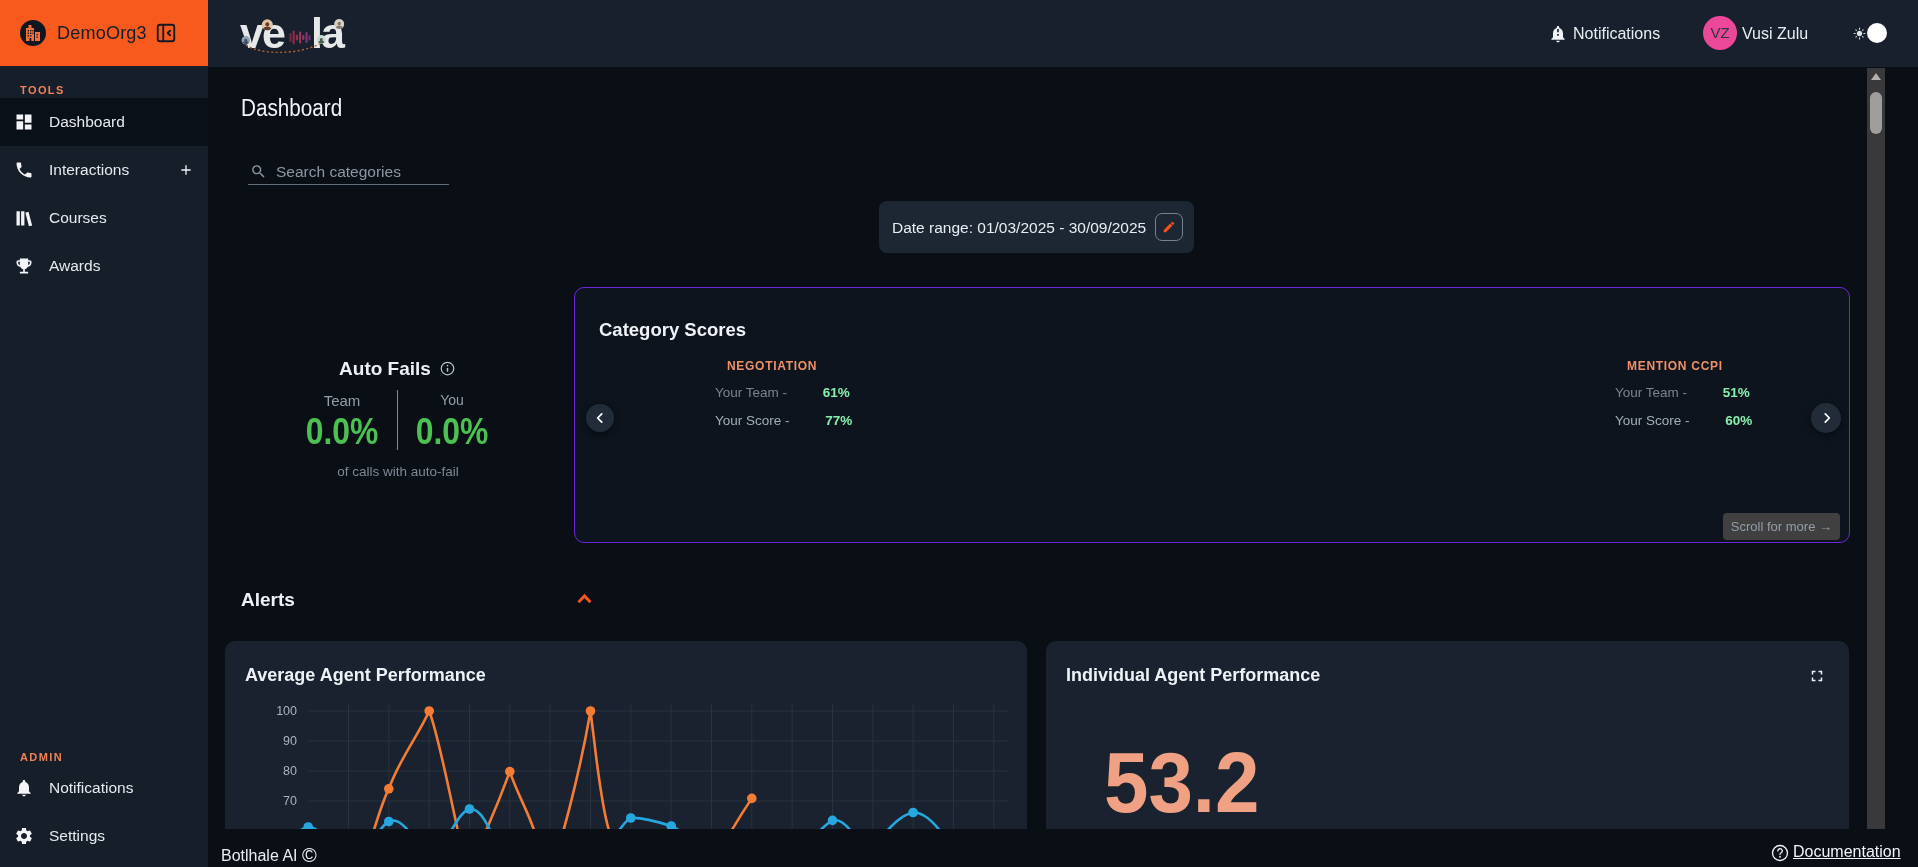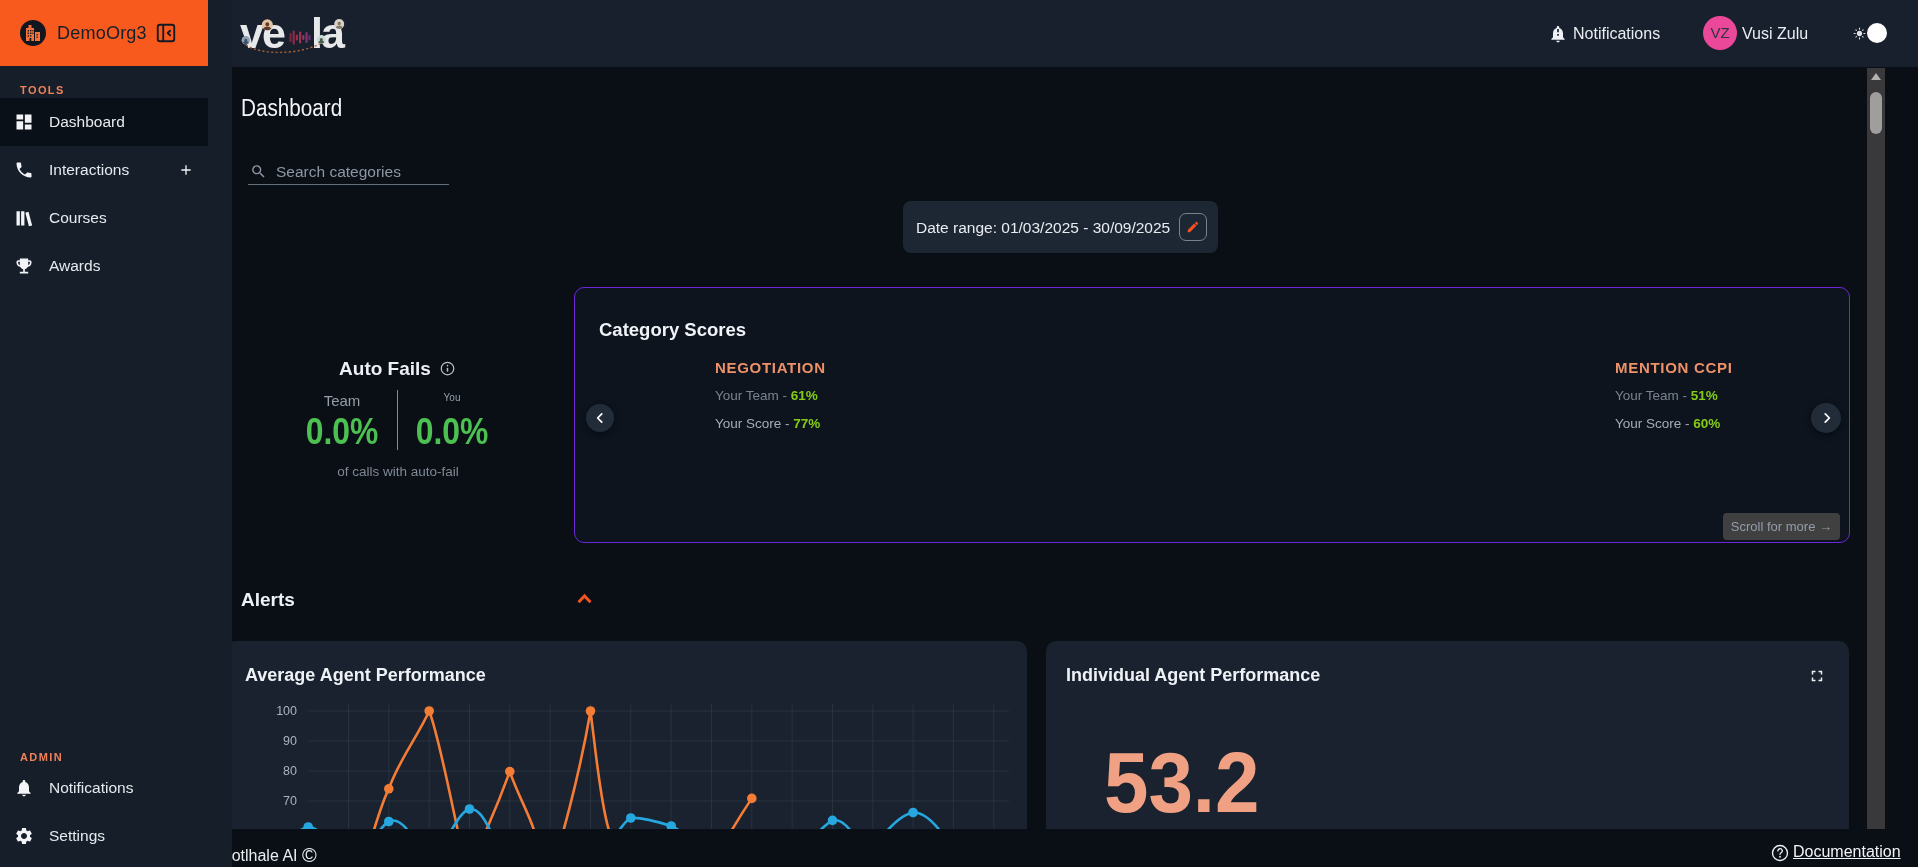--- a/index.html
+++ b/index.html
@@ -1,51 +1,51 @@
 <!DOCTYPE html>
 <html><head>
 <meta charset="utf-8">
 <style>
   * { margin:0; padding:0; box-sizing:border-box; }
   html,body { width:1918px; height:867px; overflow:hidden; background:#0a0f16; font-family:"Liberation Sans", sans-serif; }
   .abs { position:absolute; }
-  #sidebar { position:absolute; left:0; top:0; width:232px; height:867px; background:#151e29; z-index:5; }
+  #sidebar { position:absolute; left:0; top:0; width:208px; height:867px; background:#151e29; z-index:5; }
   #orghead { position:absolute; left:0; top:0; width:208px; height:66px; background:#f85a1e; }
   #orgcircle { position:absolute; left:20px; top:20px; width:26px; height:26px; border-radius:50%; background:#11161f; }
   #orgname { position:absolute; left:57px; top:22px; font-size:19px; font-weight:normal; color:#13202c; letter-spacing:.2px; transform:scaleX(.95); transform-origin:0 0; }
   .navlabel { position:absolute; left:20px; font-size:11px; font-weight:bold; letter-spacing:1.4px; color:#f0825a; }
   .navitem { position:absolute; left:0; width:208px; height:48px; color:#e6eaee; font-size:15.5px; }
   .navitem .ic { position:absolute; left:14px; top:14px; width:20px; height:20px; }
   .navitem .lb { position:absolute; left:49px; top:15px; }
   #topbar { position:absolute; left:208px; top:0; width:1710px; height:67px; background:#17202c; }
   .tb-text { position:absolute; color:#e9edf2; font-size:16px; top:25px; }
   #avatar { position:absolute; left:1495px; top:16px; width:34px; height:34px; border-radius:50%; background:#ec4899; color:#2c3540; font-size:15px; text-align:center; line-height:34px; }
   #toggleknob { position:absolute; left:1659px; top:23px; width:20px; height:20px; border-radius:50%; background:#ffffff; }
   #pgtitle { position:absolute; left:241px; top:95px; font-size:23.5px; color:#f2f4f7; transform:scaleX(.88); transform-origin:0 0; }
   #search { position:absolute; left:248px; top:160px; width:201px; height:25px; border-bottom:1px solid #636e7b; }
   #search .ph { position:absolute; left:28px; top:3px; color:#8d97a4; font-size:15.5px; }
-  #datechip { position:absolute; left:879px; top:201px; width:315px; height:52px; background:#1d2733; border-radius:8px;margin-left:24px; }
+  #datechip { position:absolute; left:879px; top:201px; width:315px; height:52px; background:#1d2733; border-radius:8px; }
   #datechip .dt { position:absolute; left:13px; top:18px; color:#e8ecf1; font-size:15.5px; }
   #pencilbtn { position:absolute; left:276px; top:12px; width:28px; height:28px; border:1px solid #77828f; border-radius:7px; }
   
   #af-title { position:absolute; left:305px; top:358px; width:160px; text-align:center; font-size:19px; font-weight:bold; color:#eceff4; }
   #af-team { position:absolute; left:282px; top:392px; width:120px; text-align:center; color:#949ea9; font-size:15px; }
-  #af-you { position:absolute; left:392px; top:392px; width:120px; text-align:center; color:#949ea9; font-size:10px; }
+  #af-you { position:absolute; left:392px; top:392px; width:120px; text-align:center; color:#949ea9; font-size:14px; }
   #af-v1 { position:absolute; left:282px; top:411px; width:120px; text-align:center; color:#4cc152; font-size:37px; font-weight:bold; transform:scaleX(.86); }
   #af-v2 { position:absolute; left:392px; top:411px; width:120px; text-align:center; color:#4cc152; font-size:37px; font-weight:bold; transform:scaleX(.86); }
   #af-div { position:absolute; left:397px; top:390px; width:1px; height:60px; background:#828c97; }
   #af-cap { position:absolute; left:305px; top:464px; width:186px; text-align:center; color:#7e8893; font-size:13.5px; }
   
   #catcard { position:absolute; left:574px; top:287px; width:1276px; height:256px; background:#0d141e; border:1px solid #6d28d9; border-radius:10px; }
   #catcard .title { position:absolute; left:24px; top:31px; font-size:18.5px; font-weight:bold; color:#f0f3f7; }
   .cat { position:absolute; top:71px; width:290px; }
-  .cat .cname { font-size:15px; font-weight:bold; letter-spacing:.7px; color:#ee9168; }
+  .cat .cname { font-size:12px; font-weight:bold; letter-spacing:.7px; color:#ee9168;margin-left:12px; }
   .cat .l1 { margin-top:12px; font-size:13.5px; color:#7a838f; }
   .cat .l2 { margin-top:13px; font-size:13.5px; color:#a3adb8; }
-  .cat b { color:#84cc16; }
+  .cat b { color:#86efac;margin-left:32px; }
   .circbtn { position:absolute; border-radius:50%; background:#222c38; box-shadow:0 2px 6px rgba(0,0,0,.5); }
   #scrollmore { position:absolute; right:9px; bottom:2px; padding-top:6px; background:#404040; border-radius:4px; color:#939daa; font-size:13px; padding:6px 8px; }
   
   #alerts { position:absolute; left:241px; top:589px; font-size:19px; font-weight:bold; color:#eef1f5; }
   
   .card { position:absolute; top:641px; height:188px; background:#19222e; border-radius:10px 10px 0 0; overflow:hidden; }
   .card .ctitle { position:absolute; left:20px; top:24px; font-size:18px; font-weight:bold; color:#eef1f5; }
   #bignum { position:absolute; left:58px; top:93px; font-size:85px; font-weight:bold; color:#f0a183; transform:scaleX(.94); transform-origin:0 0; }
   
   #foot-l { position:absolute; left:221px; top:844px; color:#e9edf1; font-size:16px; }

